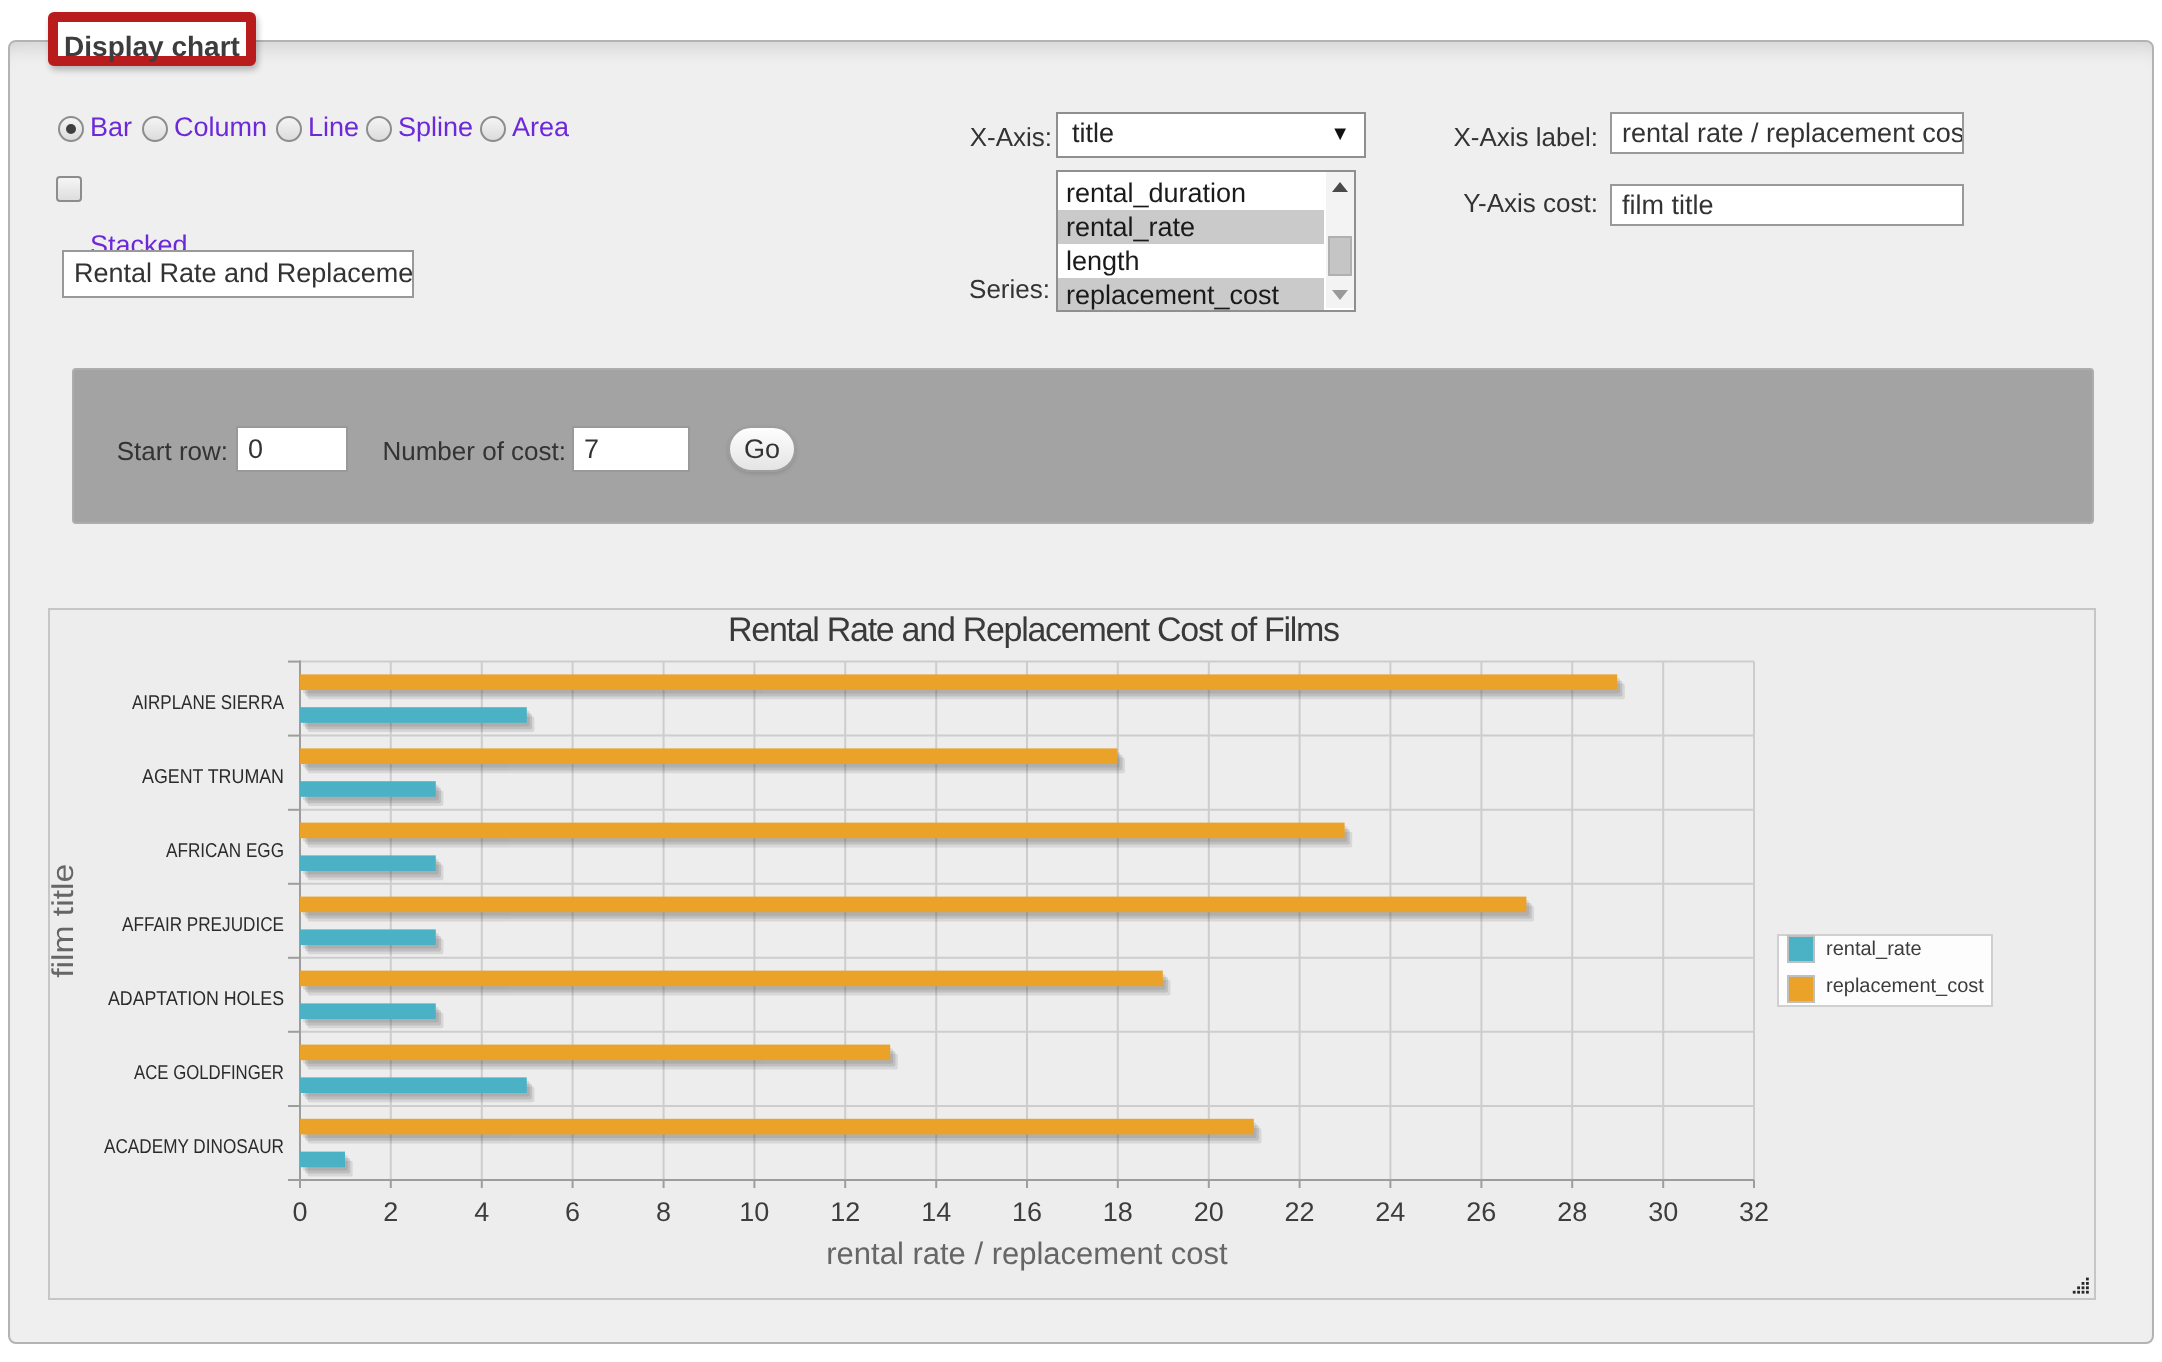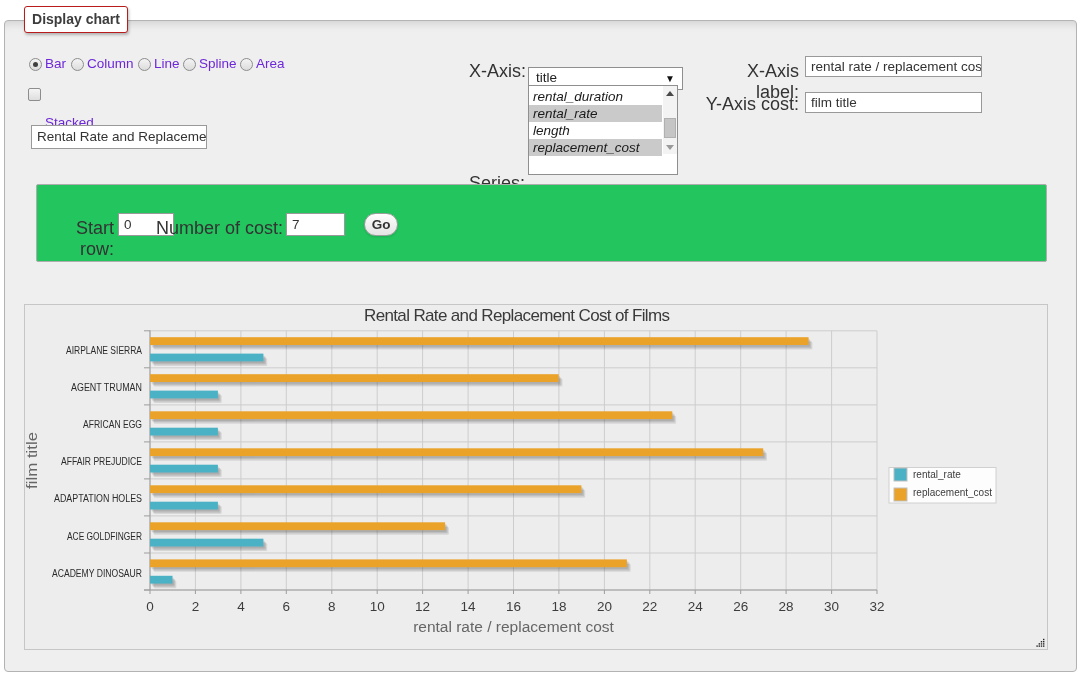--- a/index.html
+++ b/index.html
@@ -4,70 +4,70 @@
 <style>
 * { margin:0; padding:0; box-sizing:border-box; }
 html,body { width:1081px; height:681px; background:#fff; font-family:"Liberation Sans", sans-serif; }
 #fieldset {
   position:absolute; left:4px; top:20px; width:1073px; height:652px;
   background:#efefef; border:1px solid #b3b3b3; border-radius:4px;
   box-shadow: inset 0 10px 10px -8px rgba(0,0,0,0.14);
 }
 #legendtab {
   position:absolute; left:24px; top:6px; width:104px; height:27px;
-  background:#fff; border:1px solid #b91c1c; border-radius:3px;
+  background:#fff; border:5px solid #b91c1c; border-radius:3px;
   box-shadow: 1px 2px 3px rgba(0,0,0,0.25);
   font-size:14px; font-weight:bold; color:#3d3d3d; line-height:25px; text-align:center;
   z-index:5;
 }
 .lbl { position:absolute; font-size:13.5px; color:#6d28d9; }
-.rlbl { position:absolute; font-size:18px; color:#333; text-align:right; }
+.rlbl { position:absolute; font-size:13px; color:#333; text-align:right; }
 .radio {
   position:absolute; width:13px; height:13px; border-radius:50%;
   border:1px solid #8d8d8d; background:linear-gradient(#f4f4f4,#dcdcdc);
 }
 .radio.sel::after {
   content:""; position:absolute; left:3px; top:3px; width:5px; height:5px;
   border-radius:50%; background:#3f3f3f;
 }
 .checkbox {
   position:absolute; width:13px; height:13px; border-radius:2px;
   border:1px solid #8d8d8d; background:linear-gradient(#f5f5f5,#dedede);
 }
 .tinput {
   position:absolute; background:#fff; border:1px solid #999;
   font-size:13.5px; color:#333; line-height:19px; padding:0 5px;
   white-space:nowrap; overflow:hidden;
 }
 #selectbox {
   position:absolute; left:528px; top:56px; width:155px; height:23px;
   background:#fff; border:1px solid #8f8f8f; font-size:13.5px; color:#222;
-  line-height:20px; padding-left:7px;margin-top:11px;
+  line-height:20px; padding-left:7px;
 }
 #selectbox .arr { position:absolute; right:7px; top:1px; font-size:10px; color:#111; }
 #listbox {
-  position:absolute; left:528px; top:85px; width:150px; height:90px;
-  background:#fff; border:1px solid #8f8f8f; overflow:hidden; padding-top:1.5px;font-style:italic;
+  position:absolute; left:528px; top:85px; width:150px; height:71px;
+  background:#fff; border:1px solid #8f8f8f; overflow:hidden; padding-top:1.5px;
 }
 .opt { height:17.2px; line-height:17.2px; font-size:13.5px; color:#1a1a1a; padding-left:4px; white-space:nowrap; width:133px; }
 .opt.sel { background:#cacaca; }
 #sbar { position:absolute; right:0; top:0; width:14px; height:68px; background:#f3f3f3; }
 #sbar .btn { position:absolute; left:0; width:14px; height:15px; background:#f3f3f3; text-align:center; }
 #sbar .thumb { position:absolute; left:1px; top:32px; width:12px; height:20px; background:#c5c5c5; border:1px solid #b0b0b0; }
 .tri-up { width:0; height:0; border-left:4px solid transparent; border-right:4px solid transparent; border-bottom:5px solid #4a4a4a; margin:5px auto 0; }
 .tri-dn { width:0; height:0; border-left:4px solid transparent; border-right:4px solid transparent; border-top:5px solid #9a9a9a; margin:6px auto 0; }
 #panel {
   position:absolute; left:36px; top:184px; width:1011px; height:78px; border-radius:2px;
-  background:#22c55e; border:1px solid #adadad;
+  background:#a3a3a3; border:1px solid #adadad;
 }
 #gobtn {
   position:absolute; left:327px; top:28px; width:34px; height:23px;
   border:1px solid #9d9d9d; border-radius:12px;
   background:linear-gradient(#fefefe,#e4e4e4);
-  font-size:13.5px; font-weight:bold; color:#333; text-align:center; line-height:21px;
+  font-size:13.5px; font-weight:normal; color:#333; text-align:center; line-height:21px;
   box-shadow:0 1px 2px rgba(0,0,0,0.12);
 }
 #chartbox {
   position:absolute; left:24px; top:304px; width:1024px; height:346px;
   background:#ededed; border:1px solid #c6c6c6;
 }
 </style>
 </head>
 <body>
 <div id="fieldset"></div>
@@ -85,21 +85,21 @@
 <div class="lbl" style="left:256px; top:55.5px;">Area</div>
 
 <div class="checkbox" style="left:28px; top:88px;"></div>
 <div class="lbl" style="left:45px; top:86.5px;margin-top:28px;">Stacked</div>
 
 <div class="tinput" style="left:31px; top:125px; width:176px; height:24px; line-height:22px;">Rental Rate and Replacement Cost of Films</div>
 
 <div class="rlbl" style="left:426px; top:61px; width:100px;">X-Axis:</div>
 <div id="selectbox">title<span class="arr">▼</span></div>
 
-<div class="rlbl" style="left:425px; top:137px; width:100px;margin-top:36px;">Series:</div>
+<div class="rlbl" style="left:425px; top:137px; width:100px;">Series:</div>
 <div id="listbox">
   <div class="opt">rental_duration</div>
   <div class="opt sel">rental_rate</div>
   <div class="opt">length</div>
   <div class="opt sel">replacement_cost</div>
   <div id="sbar">
     <div class="btn" style="top:0;">
         <div class="tri-up"></div>
       </div>
     <div class="thumb"></div>

